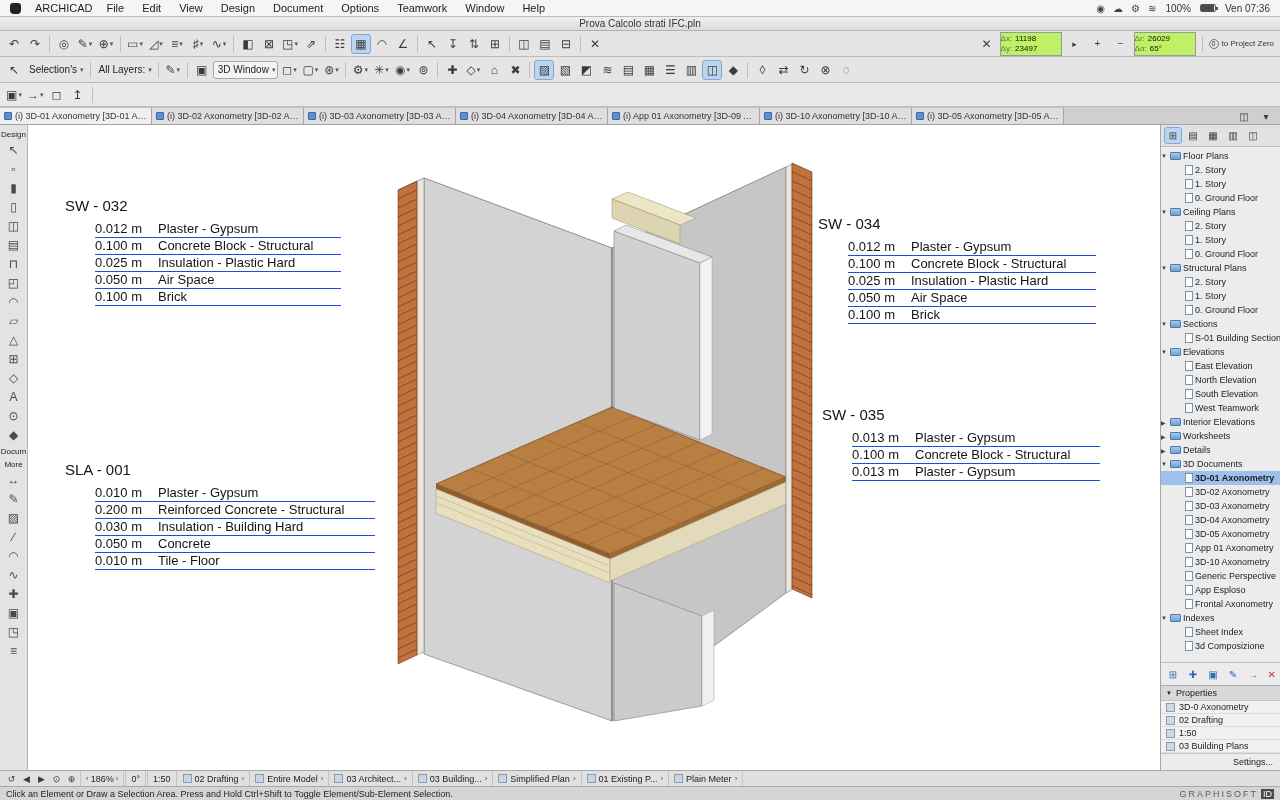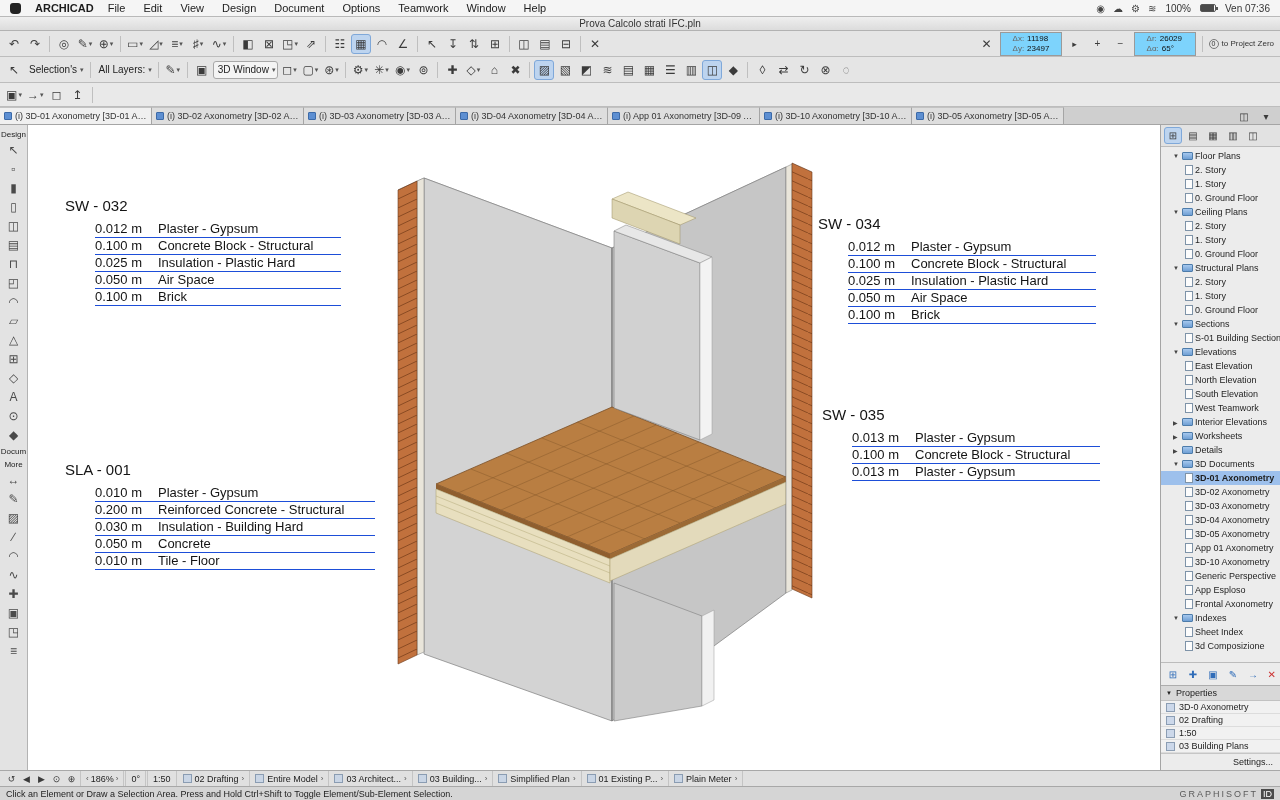--- a/index.html
+++ b/index.html
@@ -2,21 +2,21 @@
 <html><head>
 <meta charset="utf-8">
 <style>
   *{box-sizing:border-box;margin:0;padding:0}
   html,body{width:1280px;height:800px;overflow:hidden;background:#fff;
     font-family:"Liberation Sans",sans-serif;-webkit-font-smoothing:antialiased}
   
   .menubar{height:17px;background:#f5f5f5;border-bottom:1px solid #b9b9b9;display:flex;
     align-items:center;padding:0 10px;font-size:11px;color:#1c1c1c;gap:14px}
   .apple{width:11px;height:11px;background:#222;border-radius:3px 3px 4px 4px;flex:none}
-  .appname{font-weight:bold}
+  .appname{font-weight:normal}
   .mi{cursor:default}
   .mb-right{margin-left:auto;display:flex;align-items:center;gap:9px;font-size:10px;color:#333}
   .sico{font-size:10px;color:#444}
   .batt{width:16px;height:8px;border:1px solid #555;border-radius:2px;background:linear-gradient(90deg,#4a4a4a 90%,#fff 90%);position:relative}
   .batt:after{content:"";position:absolute;right:-3px;top:2px;width:2px;height:3px;background:#555}
   
   .titlebar{height:14px;background:linear-gradient(#efefef,#dcdcdc);border-bottom:1px solid #b2b2b2;
     font-size:10px;color:#333;text-align:center;line-height:13px}
   
   .toolbar{height:26px;background:#e5e5e5;border-bottom:1px solid #bdbdbd;display:flex;
@@ -24,21 +24,21 @@
   .toolbar.mini{height:24px;background:#e9e9e9}
   .tbtn{height:20px;min-width:20px;display:flex;align-items:center;justify-content:center;
     font-size:12px;color:#3b3b3b;border-radius:3px;padding:0 2px;flex:none}
   .tbtn .g:empty,.tbtn .lab:empty,.tbtn .dd:empty{display:none}
   .tbtn .dd{font-size:7px;margin-left:1px;color:#555}
   .tbtn .lab{font-size:10px;color:#222;padding:0 2px}
   .tbtn.sel{background:#bdd4ef;border:1px solid #7fa8d9}
   .tbtn.box{border:1px solid #a8a8a8;background:#f4f4f4;height:18px}
   .tbtn.sep{min-width:1px;width:1px;height:16px;background:#bfbfbf;border-radius:0;padding:0;margin:0 3px;pointer-events:none}
   .coords{margin-left:auto;display:flex;align-items:center;gap:3px;padding-right:2px}
-  .cbox{background:#7dd3fc;border:1px solid #9a9a9a;font-size:8px;line-height:10px;padding:1px 12px;width:62px;color:#111}
+  .cbox{background:#bef264;border:1px solid #9a9a9a;font-size:8px;line-height:10px;padding:1px 0;width:62px;color:#111}
   .cl{color:#666;margin-right:3px}
   .origin{display:flex;align-items:center;gap:3px;font-size:8px;line-height:8px;color:#333}
   .origin .oic{width:10px;height:10px;border:1px solid #777;border-radius:50%;display:flex;align-items:center;justify-content:center;font-size:7px}
   
   .tabsbar{height:18px;background:#cfcfcf;border-bottom:1px solid #a5a5a5;display:flex;align-items:flex-end}
   .tab{width:152px;height:17px;background:#dedede;border-right:1px solid #a5a5a5;border-top:1px solid #c2c2c2;
     display:flex;align-items:center;gap:3px;font-size:9px;color:#333;padding:0 4px;overflow:hidden;white-space:nowrap;flex:none}
   .tab.active{background:#f0f0f0}
   .tico{width:8px;height:8px;background:#5d8fd2;border:1px solid #3c6aa8;border-radius:1px;flex:none}
   .tlabel{overflow:hidden;text-overflow:ellipsis}
@@ -60,21 +60,21 @@
   .ann .t{min-width:54px}
   .ann-sw032{left:37px;top:72px}.ann-sw032 .annrows{width:246px}
   .ann-sla001{left:37px;top:336px}.ann-sla001 .annrows{width:280px}
   .ann-sw034{left:790px;top:90px}.ann-sw034 .annrows{width:248px}
   .ann-sw035{left:794px;top:281px}.ann-sw035 .annrows{width:248px}
   
   .nav{width:120px;background:#ececec;border-left:1px solid #a5a5a5;display:flex;flex-direction:column;font-size:9px}
   .nav-head{height:22px;display:flex;align-items:center;gap:2px;padding:0 3px;border-bottom:1px solid #bcbcbc;background:#e2e2e2}
   .nav-head .tbtn{min-width:18px;height:17px;font-size:10px}
   .tree{flex:1;overflow:hidden;padding-top:2px}
-  .trow{height:14px;display:flex;align-items:center;gap:2px;padding-left:12px;white-space:nowrap;color:#1e1e1e;overflow:hidden}
+  .trow{height:14px;display:flex;align-items:center;gap:2px;padding-left:0;white-space:nowrap;color:#1e1e1e;overflow:hidden}
   .trow.lvl2{padding-left:15px}
   .arr{display:inline-block;width:7px;font-size:6px;color:#444;flex:none}
   .tree-ico{flex:none}
   .folder>.tree-ico{width:11px;height:8px;background:linear-gradient(#a6c8ee,#6f9fd4);border:1px solid #4d7cab;border-radius:1px}
   .plan>.tree-ico{width:8px;height:10px;background:#fdfdfd;border:1px solid #7e93a8}
   .trow.sel{background:#9dc0ec}
   .trow.sel .tlab{font-weight:bold}
   .nav-tools{display:flex;gap:4px;padding:3px 4px;border-top:1px solid #bcbcbc;align-items:center}
   .nav-tools .tbtn{min-width:16px;height:16px;font-size:10px;color:#2f6cb8}
   .nav-close{margin-left:auto;color:#c33;font-size:10px}

